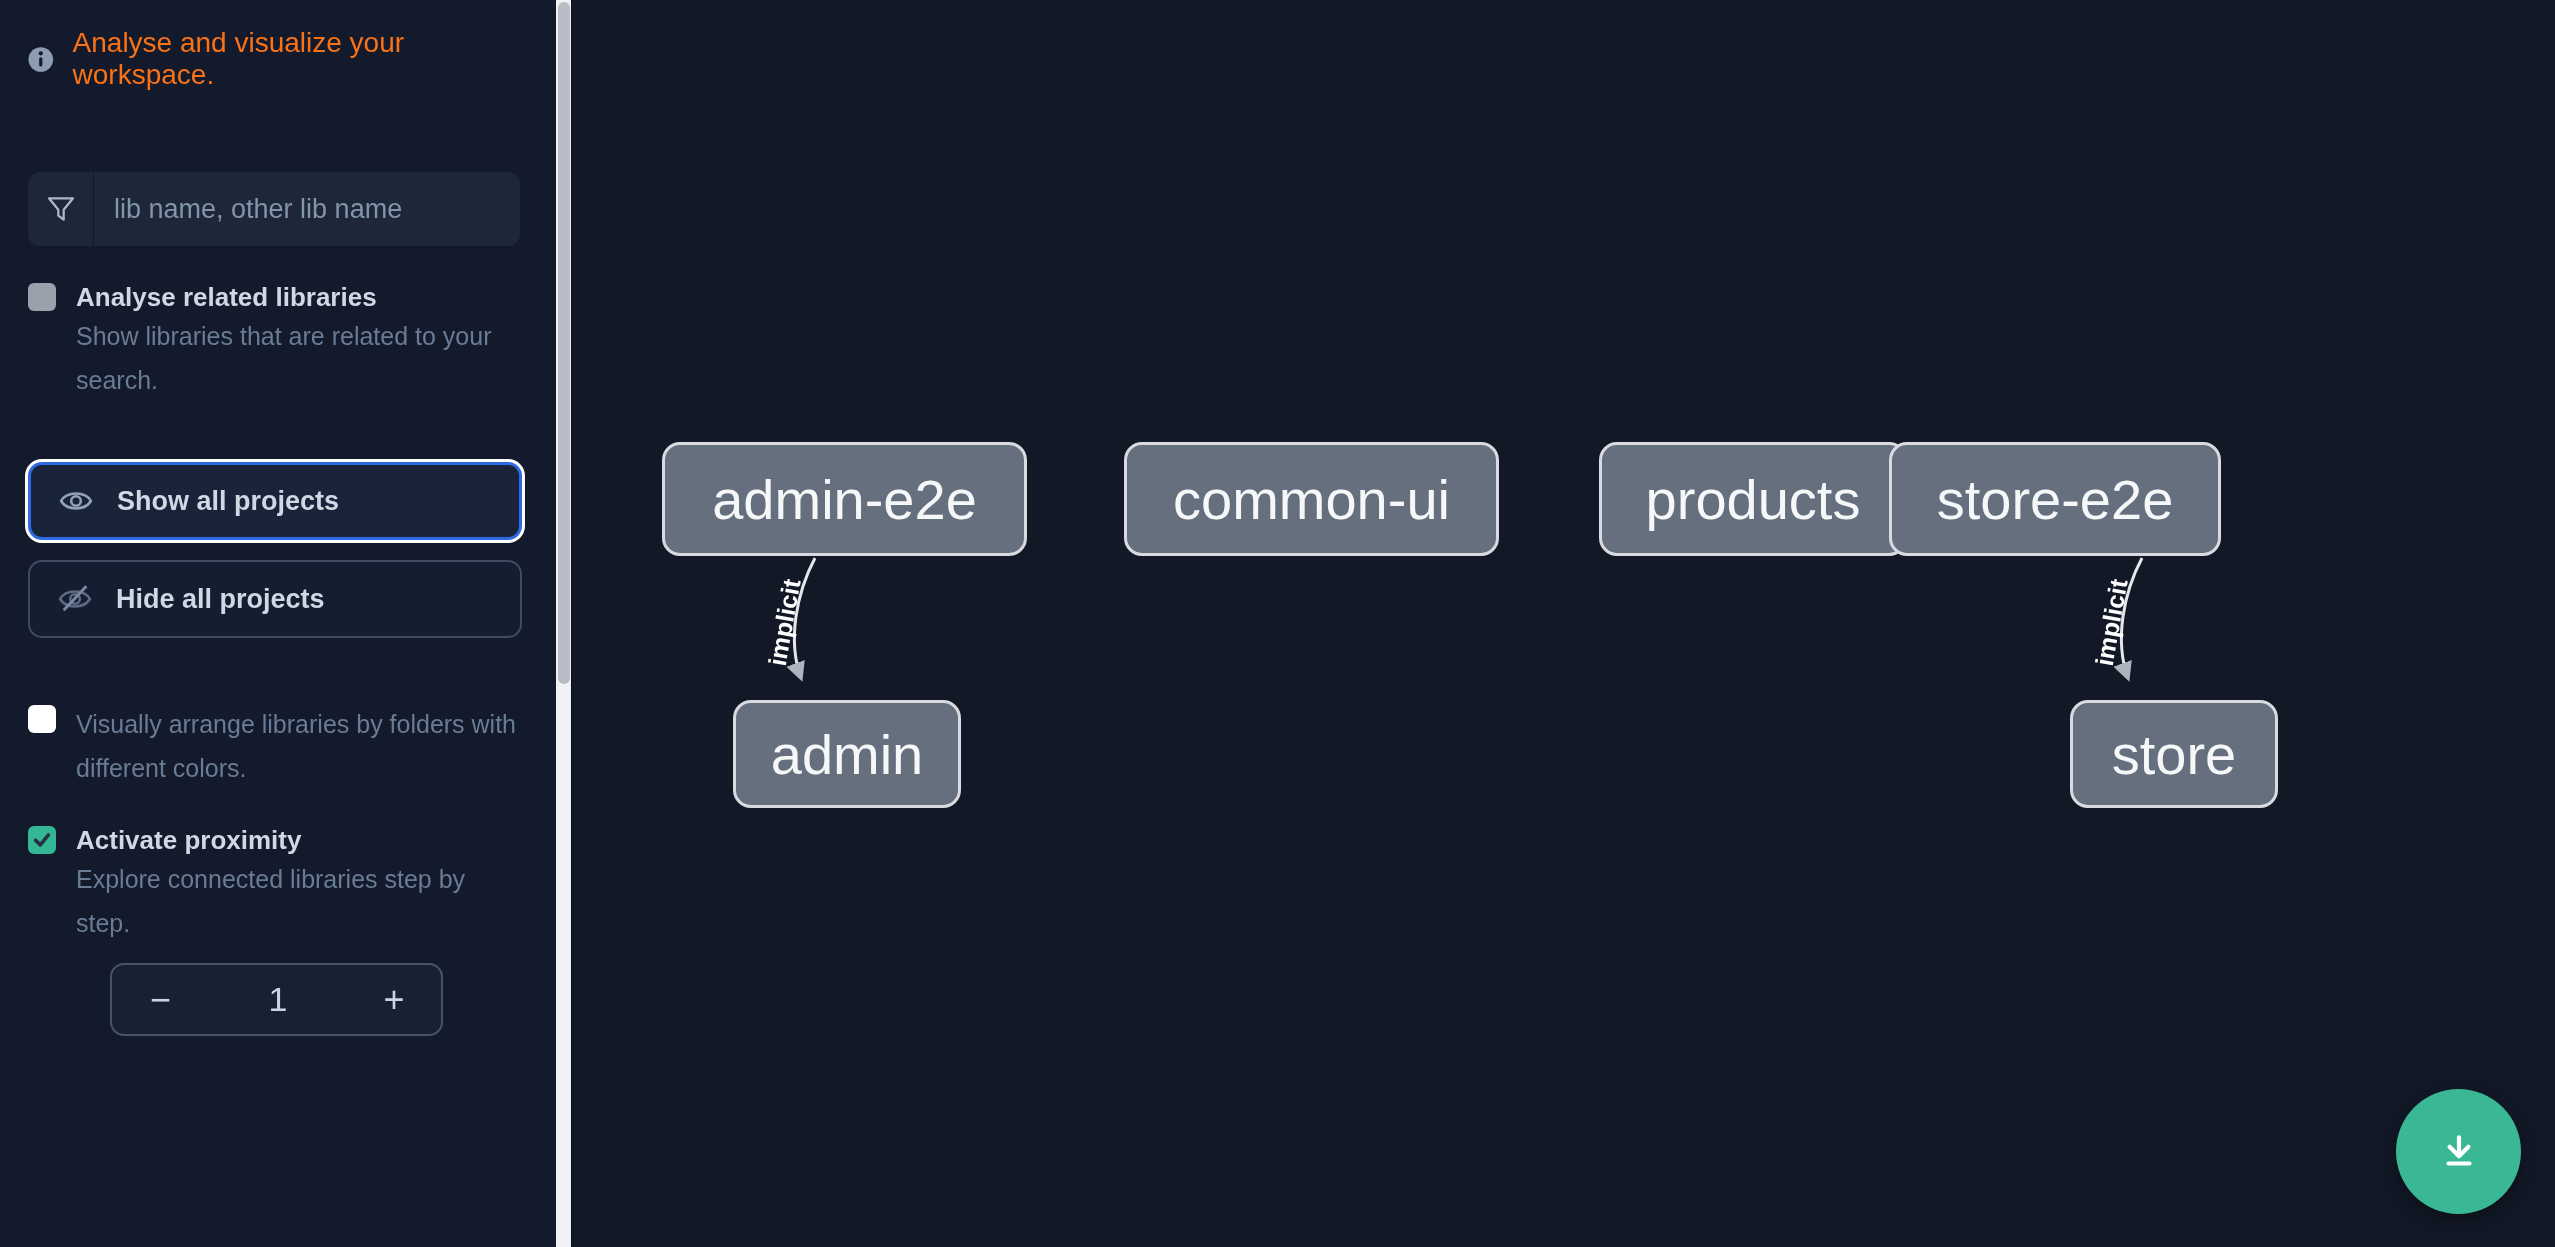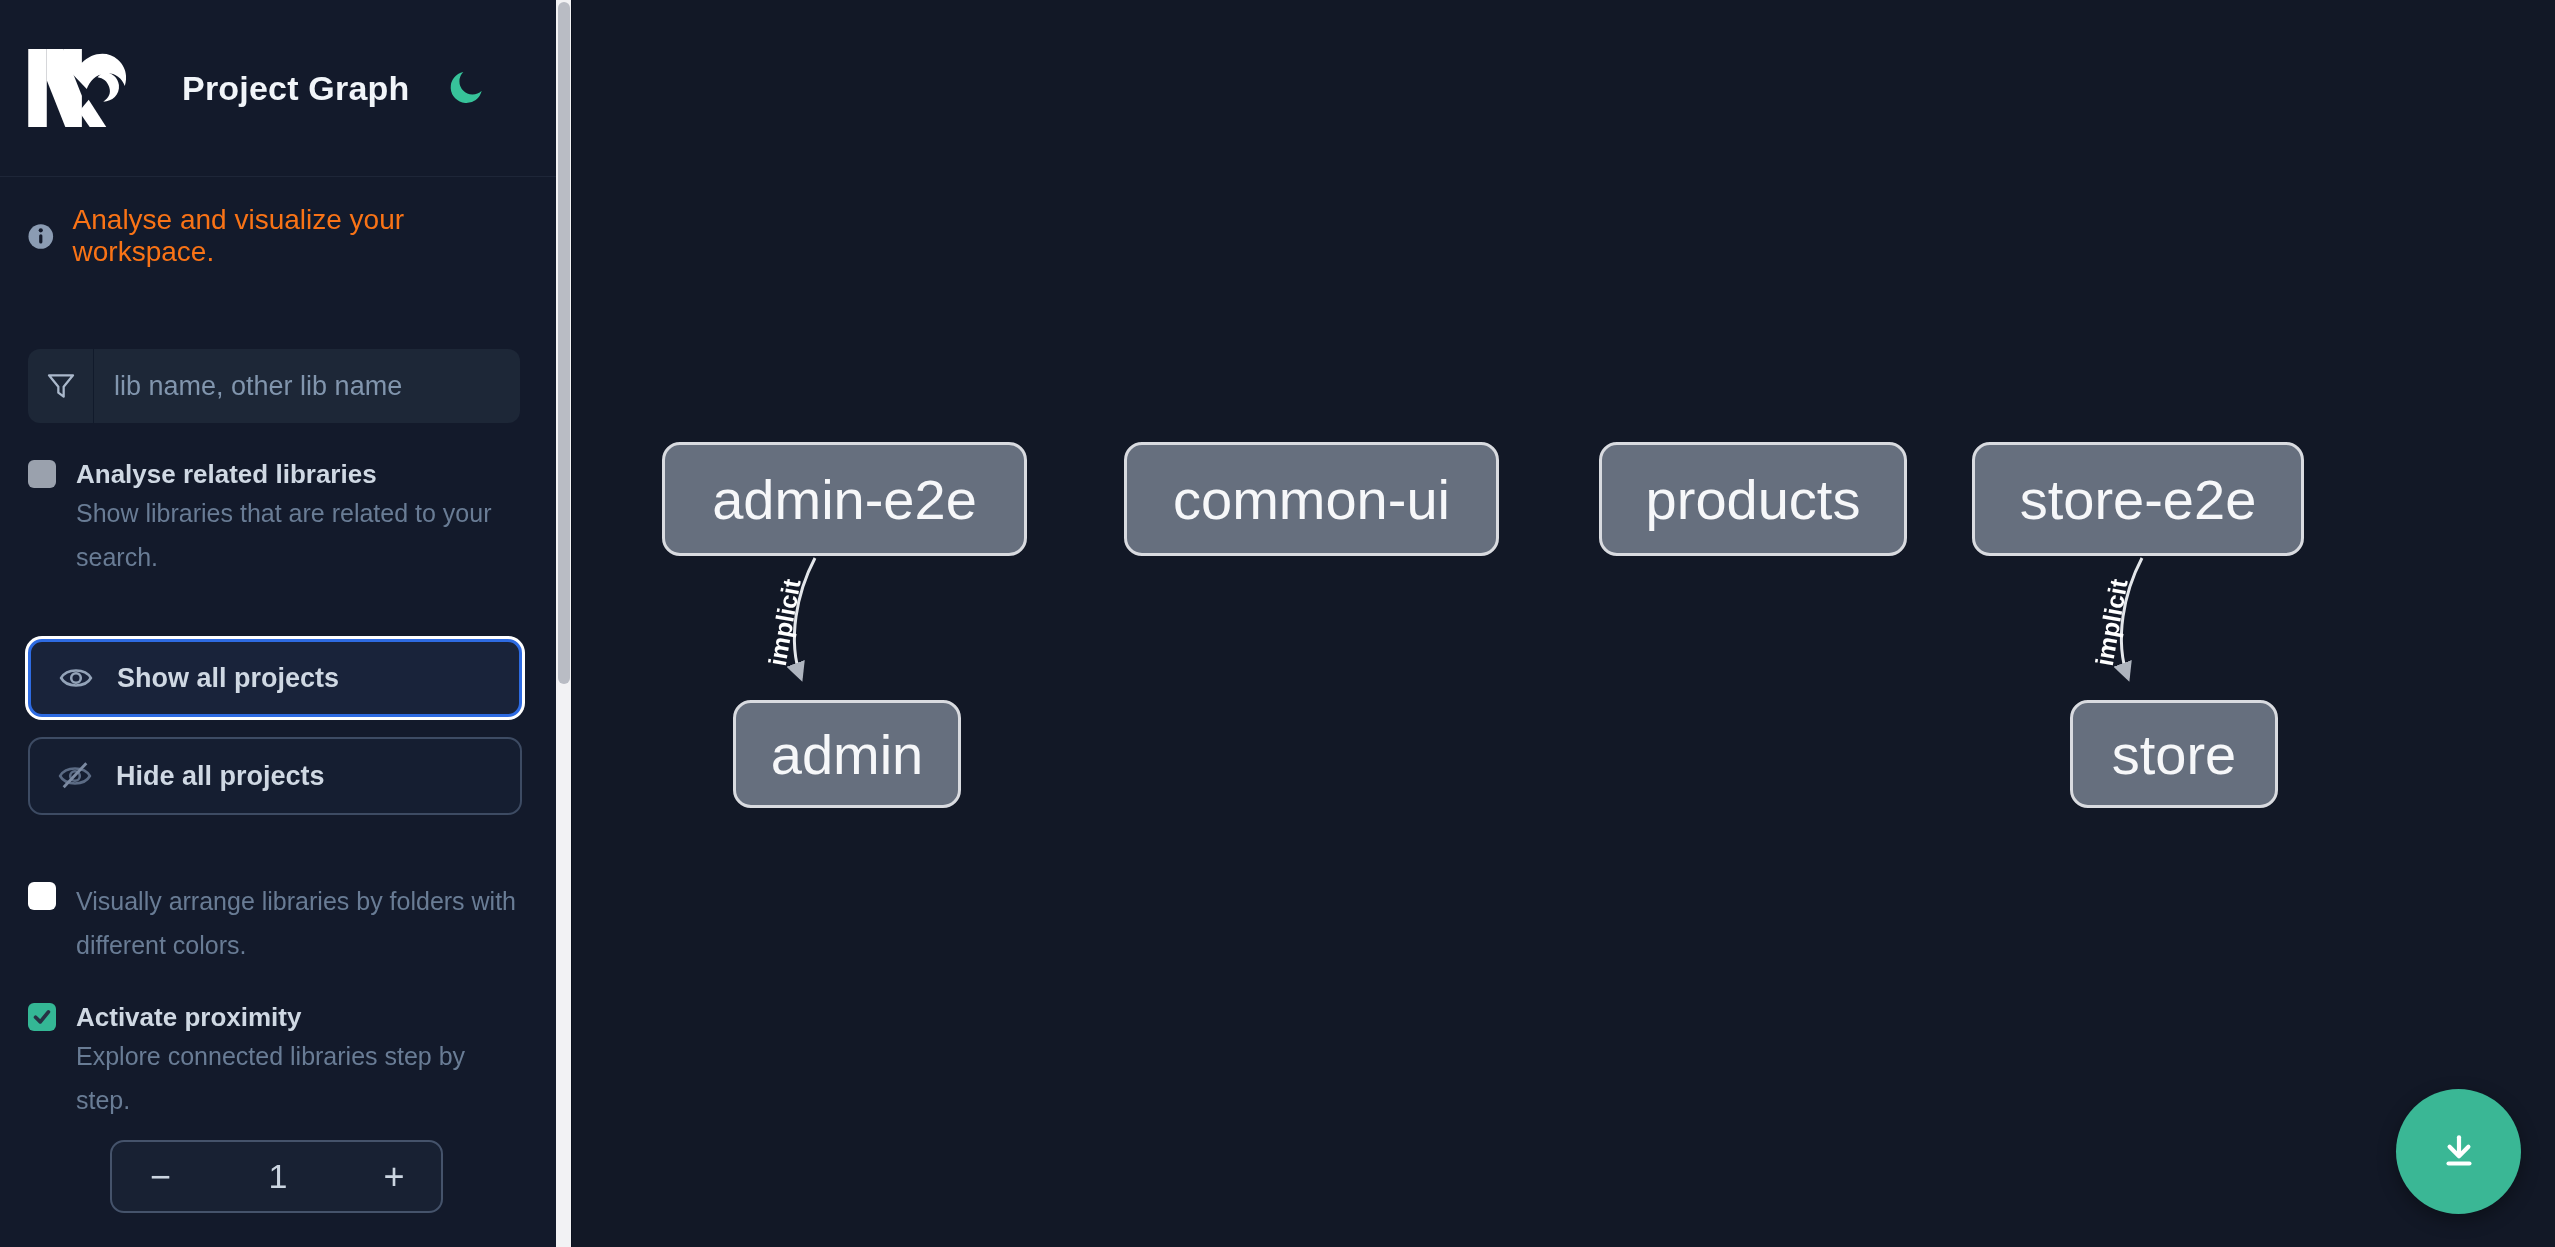--- a/index.html
+++ b/index.html
@@ -146,43 +146,28 @@
     </defs>
   <path d="M 815 558 C 797 592 787 640 801 678" class="edge-path" marker-end="url(#arrowhead)"></path>
       <text class="edge-label" text-anchor="middle" transform="translate(793 624) rotate(-80)">implicit</text>
       <path d="M 2142 558 C 2124 592 2114 640 2128 678" class="edge-path" marker-end="url(#arrowhead)"></path>
       <text class="edge-label" text-anchor="middle" transform="translate(2120 624) rotate(-80)">implicit</text>
     </svg>
   <div id="node-layer">
       <div class="node" style="left: 662px; top: 442px; width: 365px; height: 114px;">admin-e2e</div>
       <div class="node" style="left: 1124px; top: 442px; width: 375px; height: 114px;">common-ui</div>
       <div class="node" style="left: 1599px; top: 442px; width: 308px; height: 114px;">products</div>
-      <div class="node" style="left: 1972px; top: 442px; width: 332px; height: 114px;">store-e2e</div>
+      <div class="node" style="left: 1889px; top: 442px; width: 332px; height: 114px;">store-e2e</div>
       <div class="node" style="left: 733px; top: 700px; width: 228px; height: 108px;">admin</div>
       <div class="node" style="left: 2070px; top: 700px; width: 208px; height: 108px;">store</div>
     </div>
 </div>
 
 <aside class="sidebar">
 
-  <div class="sb-header">
-    <svg class="logo" viewBox="0 0 100 80" fill="#ffffff">
-      <path d="M0 0 h19 v80 h-19 z"></path>
-      <path d="M19 0 L36 0 L55 48 L55 80 L38 80 L19 32 Z"></path>
-      <path d="M36 0 h19 v14 c10 -10 26 -13 37 -3 c8 7 10 17 7 27 c-3 -9 -11 -14 -20 -13 c-10 1 -16 8 -19 16 l-24 -25 z"></path>
-      <path d="M76 24 c9 -1 16 5 17 13 c1 10 -7 17 -16 17 c6 -4 8 -9 6 -15 c-2 -6 -6 -9 -12 -10 z"></path>
-      <path d="M62 52 L80 80 L63 80 L52 64 Z"></path>
-    </svg>
-    <div class="app-title">Project Graph</div>
-    <button class="theme-toggle">
-      <svg width="40" height="40" viewBox="0 0 24 24">
-        <path d="M20.8 13.6 A9.4 9.4 0 1 1 9.8 2.4 A7.8 7.8 0 0 0 20.8 13.6 Z" fill="#37c39a"></path>
-      </svg>
-    </button>
-  </div>
 
   <div class="info-row">
     <svg width="27" height="27" viewBox="0 0 27 27">
       <circle cx="13.5" cy="13.5" r="13" fill="#8b9cb3"></circle>
       <circle cx="13.5" cy="7" r="2.2" fill="#131a2b"></circle>
       <rect x="11.8" y="11" width="3.4" height="10" rx="1.7" fill="#131a2b"></rect>
     </svg>
     <span class="txt">Analyse and visualize your workspace.</span>
   </div>
 

